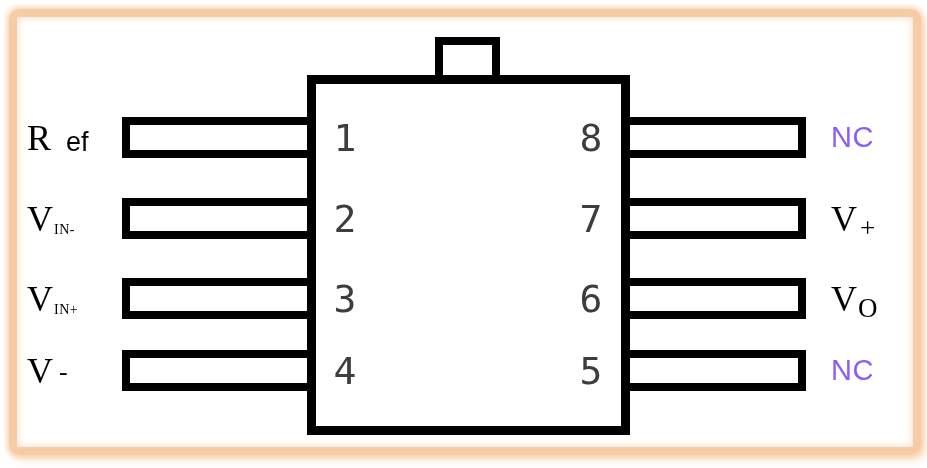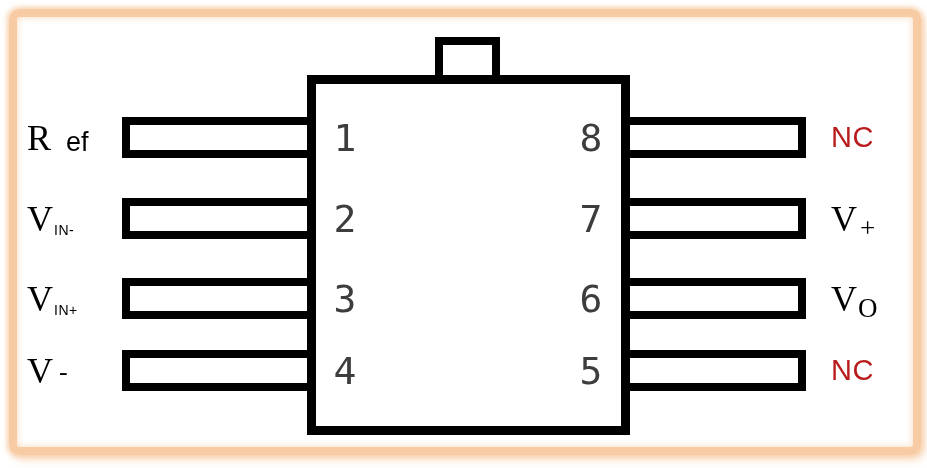--- a/index.html
+++ b/index.html
@@ -79,25 +79,25 @@
     display: flex;
     align-items: center;
     white-space: nowrap;
     color: #000;
     z-index: 4;
   }
   .lab.left  { left: 27px;  width: 95px; }
   .lab.right { left: 831px; width: 92px; }
   .serif-main { font-family: "Liberation Serif", serif; font-size: 36px; line-height: 1; }
   .sub-ef   { font-family: "Liberation Sans", sans-serif; font-size: 27px; position: relative; top: 5px;  margin-left: 15px; }
-  .sub-tiny { font-family: Liberation Sans, sans-serif; font-size: 14px; position: relative; top: 11px; margin-left: 1px; letter-spacing: 0.5px; }
+  .sub-tiny { font-family: Liberation Serif, serif; font-size: 14px; position: relative; top: 11px; margin-left: 1px; letter-spacing: 0.5px; }
   .sub-dash { font-family: "Liberation Serif", serif; font-size: 26px; position: relative; top: 1px;  margin-left: 6px; }
   .sub-plus { font-family: "Liberation Serif", serif; font-size: 27px; position: relative; top: 10px; margin-left: 3px; }
   .sub-big  { font-family: "Liberation Serif", serif; font-size: 27px; position: relative; top: 10px; margin-left: 1px; }
-  .nc { font-family: "Liberation Sans", sans-serif; font-size: 29px; color: #b91c1c; letter-spacing: 0.5px; }
+  .nc { font-family: "Liberation Sans", sans-serif; font-size: 29px; color: #8b5cf6; letter-spacing: 0.5px; }
 </style>
 </head>
 <body>
 
 <div class="stage">
 
   <div class="frame"></div>
 
   <div class="chip-tab"></div>
   <div class="chip-body"></div>

